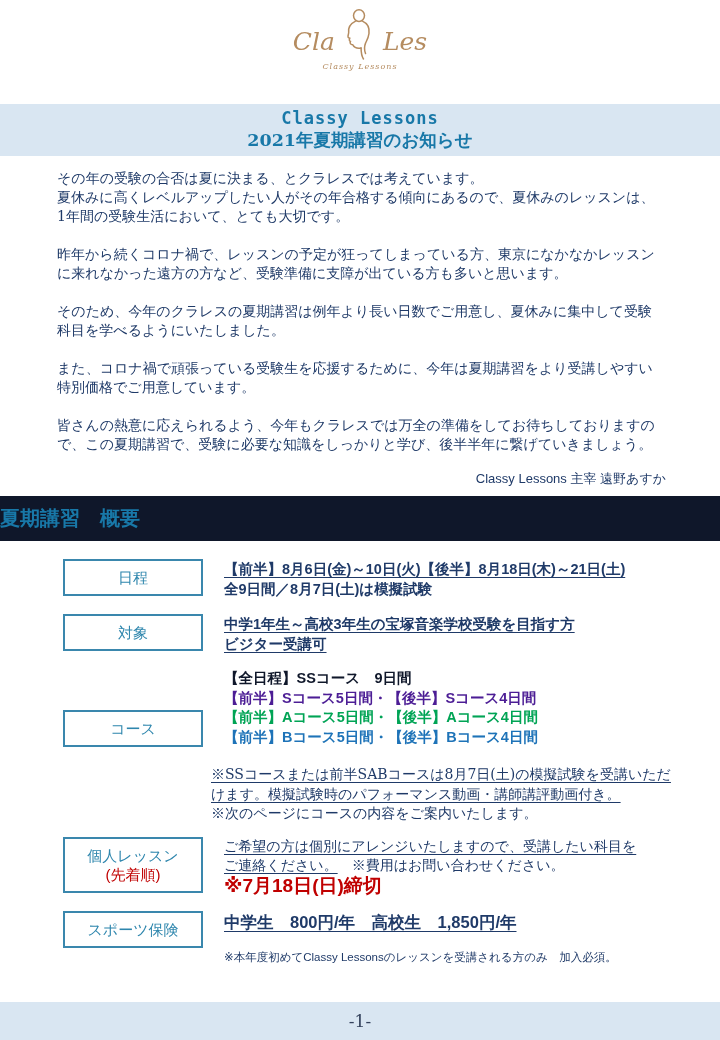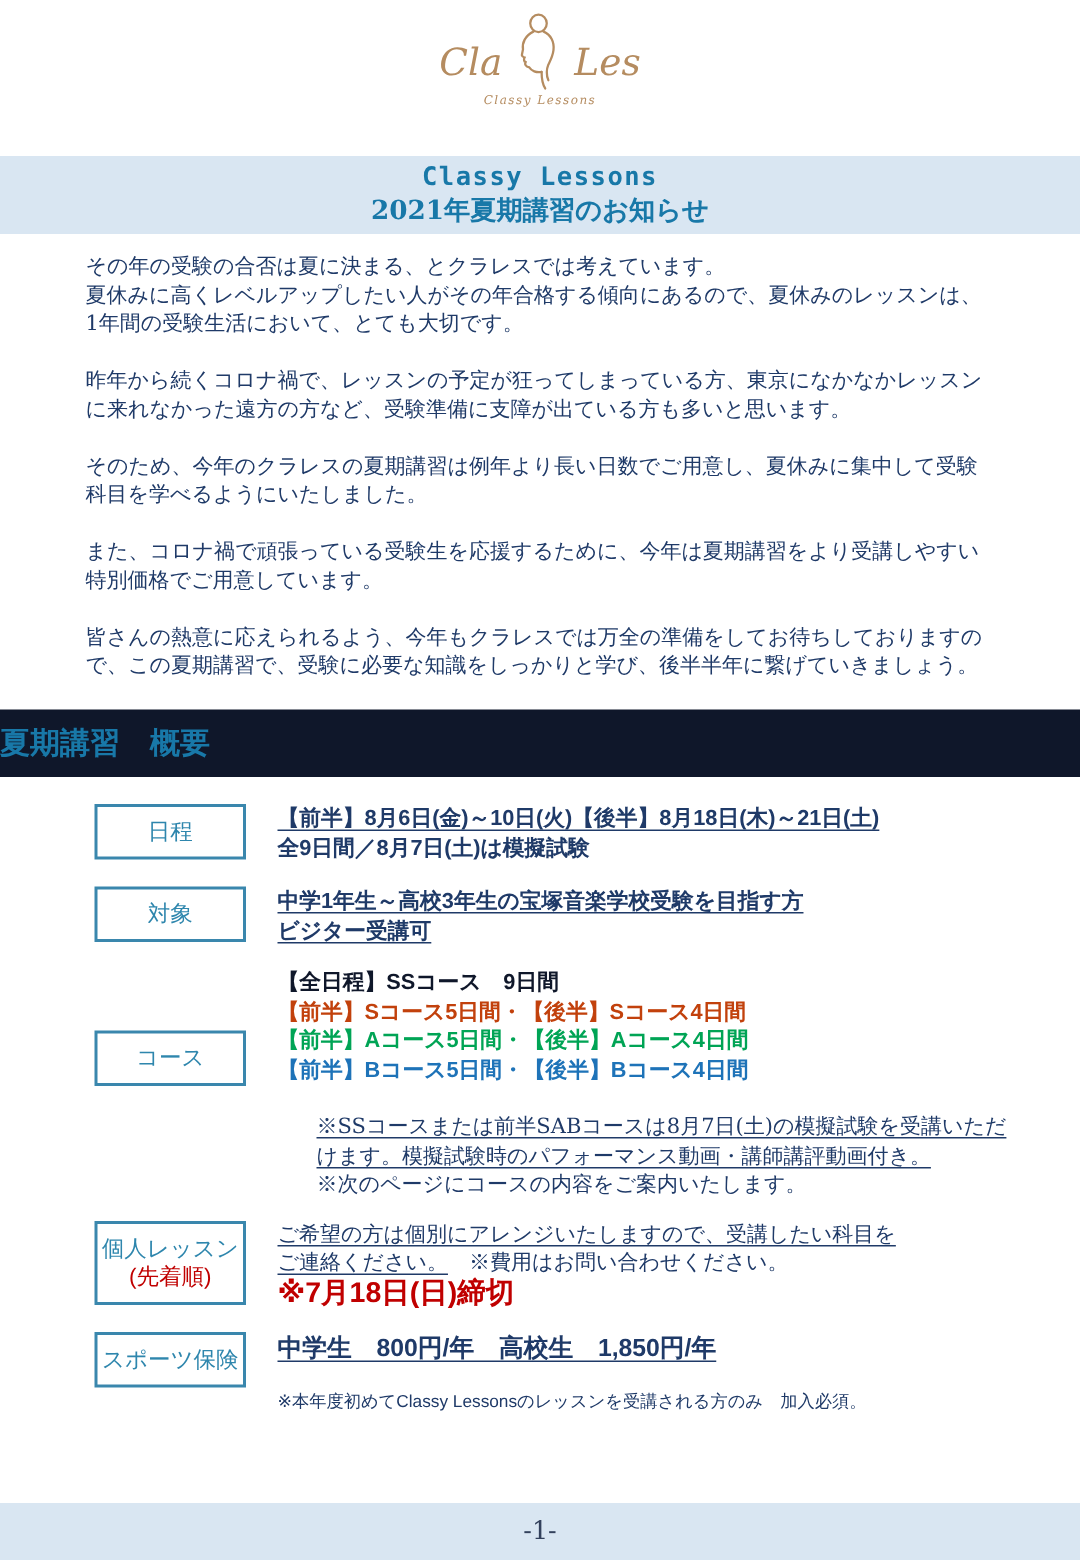--- a/index.html
+++ b/index.html
@@ -32,30 +32,30 @@
     font-family:"DejaVu Serif","Liberation Serif",serif; font-size:17px; color:#33415c; }
   
   .intro{ padding:13px 52px 0 57px; font-family:"DejaVu Serif","Liberation Serif",serif;
     font-size:14px; line-height:19px; color:#1f3a68; }
   .intro p{ margin:0 0 19px; white-space:pre-line; }
   .signature{ text-align:right; font-family:"Liberation Sans",sans-serif;
     font-size:13px; margin-top:-4px; padding-right:2px; }
   
   .overview{ padding:18px 40px 0 63px; color:#1f3a68; }
   .row{ display:flex; align-items:flex-start; margin-bottom:15px; }
-  .label-box{ width:101px; flex:none; border:2px solid #3a87ad; background:#fff;
+  .label-box{ width:140px; flex:none; border:2px solid #3a87ad; background:#fff;
     color:#2e86ad; font-size:15px; line-height:19px; text-align:center; padding:7px 2px; }
   .label-red{ color:#c00000; }
   .row-content{ margin-left:21px; }
   .u{ text-decoration:underline; text-underline-offset:3px; }
   .bold-line{ font-weight:bold; font-size:14.5px; line-height:20px; }
   .serif-line{ font-family:"DejaVu Serif","Liberation Serif",serif;
     font-weight:normal; font-size:14px; line-height:19.5px; }
   .course-line{ font-weight:bold; font-size:14.5px; line-height:19.5px; }
-  .c0{ color:#0f172a; } .c1{ color:#c2410c; } .c2{ color:#00a455; } .c3{ color:#1e73b8; }
+  .c0{ color:#0f172a; } .c1{ color:#4c1d95; } .c2{ color:#00a455; } .c3{ color:#1e73b8; }
   .notes{ margin-left:148px; margin-bottom:13px; }
   .deadline{ color:#c00000; font-weight:bold; font-size:19px; line-height:20px; }
   .price-line{ font-weight:bold; font-size:16.5px; line-height:23px; }
   .small-note{ font-size:11.5px; margin-top:16px;text-align:right; }
   .course-row{ margin-bottom:18px;align-items:flex-end; }
 </style>
 </head>
 <body>
 
 <div class="page">
@@ -88,20 +88,21 @@
 夏休みに高くレベルアップしたい人がその年合格する傾向にあるので、夏休みのレッスンは、
 1年間の受験生活において、とても大切です。</p>
     <p>昨年から続くコロナ禍で、レッスンの予定が狂ってしまっている方、東京になかなかレッスン
 に来れなかった遠方の方など、受験準備に支障が出ている方も多いと思います。</p>
     <p>そのため、今年のクラレスの夏期講習は例年より長い日数でご用意し、夏休みに集中して受験
 科目を学べるようにいたしました。</p>
     <p>また、コロナ禍で頑張っている受験生を応援するために、今年は夏期講習をより受講しやすい
 特別価格でご用意しています。</p>
     <p>皆さんの熱意に応えられるよう、今年もクラレスでは万全の準備をしてお待ちしておりますの
 で、この夏期講習で、受験に必要な知識をしっかりと学び、後半半年に繋げていきましょう。</p>
+    <div class="signature">Classy Lessons 主宰 遠野あすか</div>
   </div>
 
   <div class="section-band">
     <span class="section-title">夏期講習　概要</span>
   </div>
 
   <div class="overview">
 
     <div class="row">
       <div class="label-box">日程</div>

